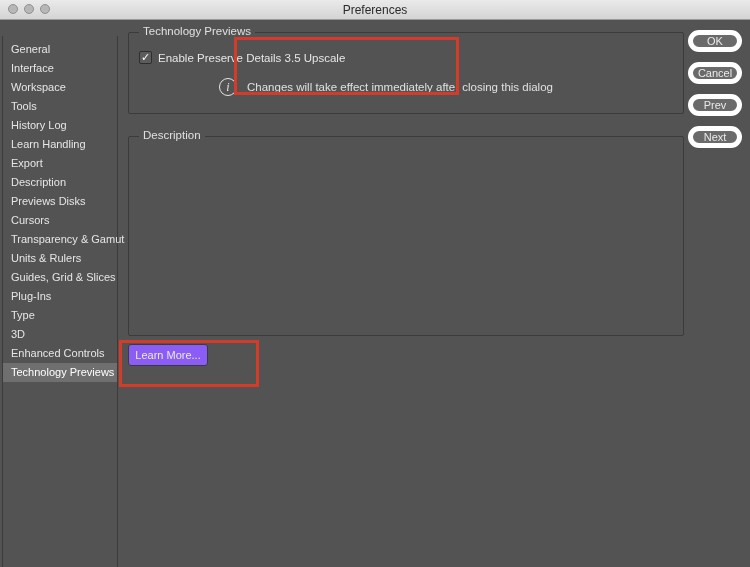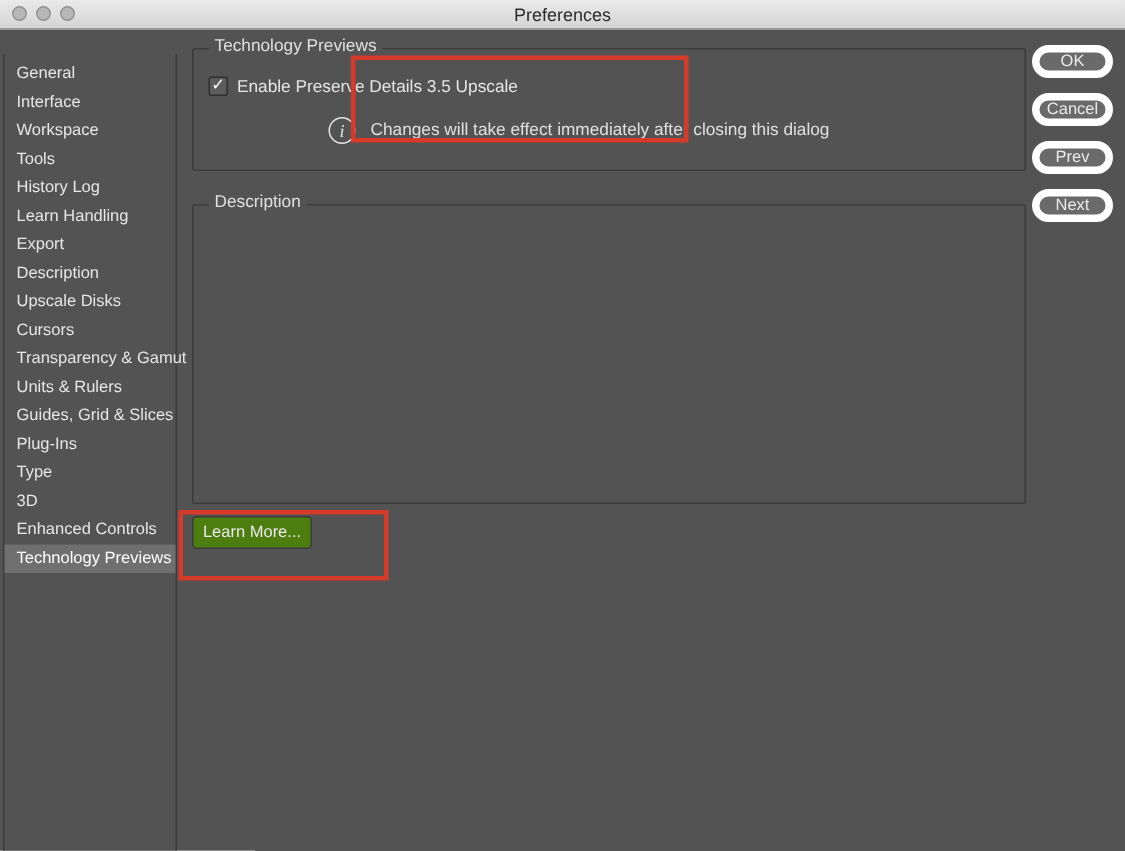--- a/index.html
+++ b/index.html
@@ -16,21 +16,21 @@
   .main { flex: 1; position: relative; padding: 6px 6px 6px 10px; }
   .fieldset { border: 1px solid #3b3b3b; border-radius: 2px; margin-top: 6px; position: relative; }
   .fieldset .legend { position: absolute; top: -8px; left: 10px; background: #535353; padding: 0 4px; font-size: 11.5px; color: #e0e0e0; }
   .fs-previews { height: 82px; padding: 18px 10px 8px 10px; }
   .cb-row { display: flex; align-items: center; gap: 6px; font-size: 11.5px; color: #e6e6e6; }
   .checkbox { width: 13px; height: 13px; background: #5c5c5c; border: 1px solid #2e2e2e; border-radius: 2px; display: flex; align-items: center; justify-content: center; color: #fff; font-size: 11px; line-height: 1; }
   .info-row { display: flex; align-items: center; gap: 10px; margin-top: 14px; padding-left: 80px; }
   .info-icon { width: 18px; height: 18px; border: 1.5px solid #e6e6e6; border-radius: 50%; display: flex; align-items: center; justify-content: center; color: #e6e6e6; font-family: Georgia, serif; font-size: 12px; font-style: italic; }
   .info-text { font-size: 11.5px; color: #e0e0e0; }
   .fs-desc { height: 200px; margin-top: 22px; padding: 12px; }
-  .learn-more { margin-top: 8px; width: 80px; height: 22px; background: #4d7c0f; border: 1px solid #3b3b3b; border-radius: 3px; color: #eaeaea; font-size: 11px; cursor: default; display: flex; align-items: center; justify-content: center; }
+  .learn-more { margin-top: 8px; width: 80px; height: 22px; background: #8b5cf6; border: 1px solid #3b3b3b; border-radius: 3px; color: #eaeaea; font-size: 11px; cursor: default; display: flex; align-items: center; justify-content: center; }
   .rightcol { width: 60px; padding: 10px 8px 0 0; display: flex; flex-direction: column; gap: 10px; align-items: flex-end; }
   .pill { width: 54px; height: 22px; border-radius: 11px; background: #6a6a6a; border: 5px solid #ffffff; display: flex; align-items: center; justify-content: center; font-size: 11px; color: #eaeaea; cursor: default; }
   .hl { position: absolute; border: 3px solid #d63b2a; pointer-events: none; }
   .hl1 { left: 116px; top: 17px; width: 225px; height: 58px; }
   .hl2 { left: 1px;   top: 320px; width: 140px; height: 47px; }
 </style>
 </head>
 <body>
 
 <div class="window">
@@ -47,21 +47,21 @@
 
     <div class="sidebar">
       <div class="sidebar-item">General</div>
       <div class="sidebar-item">Interface</div>
       <div class="sidebar-item">Workspace</div>
       <div class="sidebar-item">Tools</div>
       <div class="sidebar-item">History Log</div>
       <div class="sidebar-item">Learn Handling</div>
       <div class="sidebar-item">Export</div>
       <div class="sidebar-item">Description</div>
-      <div class="sidebar-item">Upscale Disks</div>
+      <div class="sidebar-item">Previews Disks</div>
       <div class="sidebar-item">Cursors</div>
       <div class="sidebar-item">Transparency &amp; Gamut</div>
       <div class="sidebar-item">Units &amp; Rulers</div>
       <div class="sidebar-item">Guides, Grid &amp; Slices</div>
       <div class="sidebar-item">Plug-Ins</div>
       <div class="sidebar-item">Type</div>
       <div class="sidebar-item">3D</div>
       <div class="sidebar-item">Enhanced Controls</div>
       <div class="sidebar-item selected">Technology Previews</div>
     </div>

